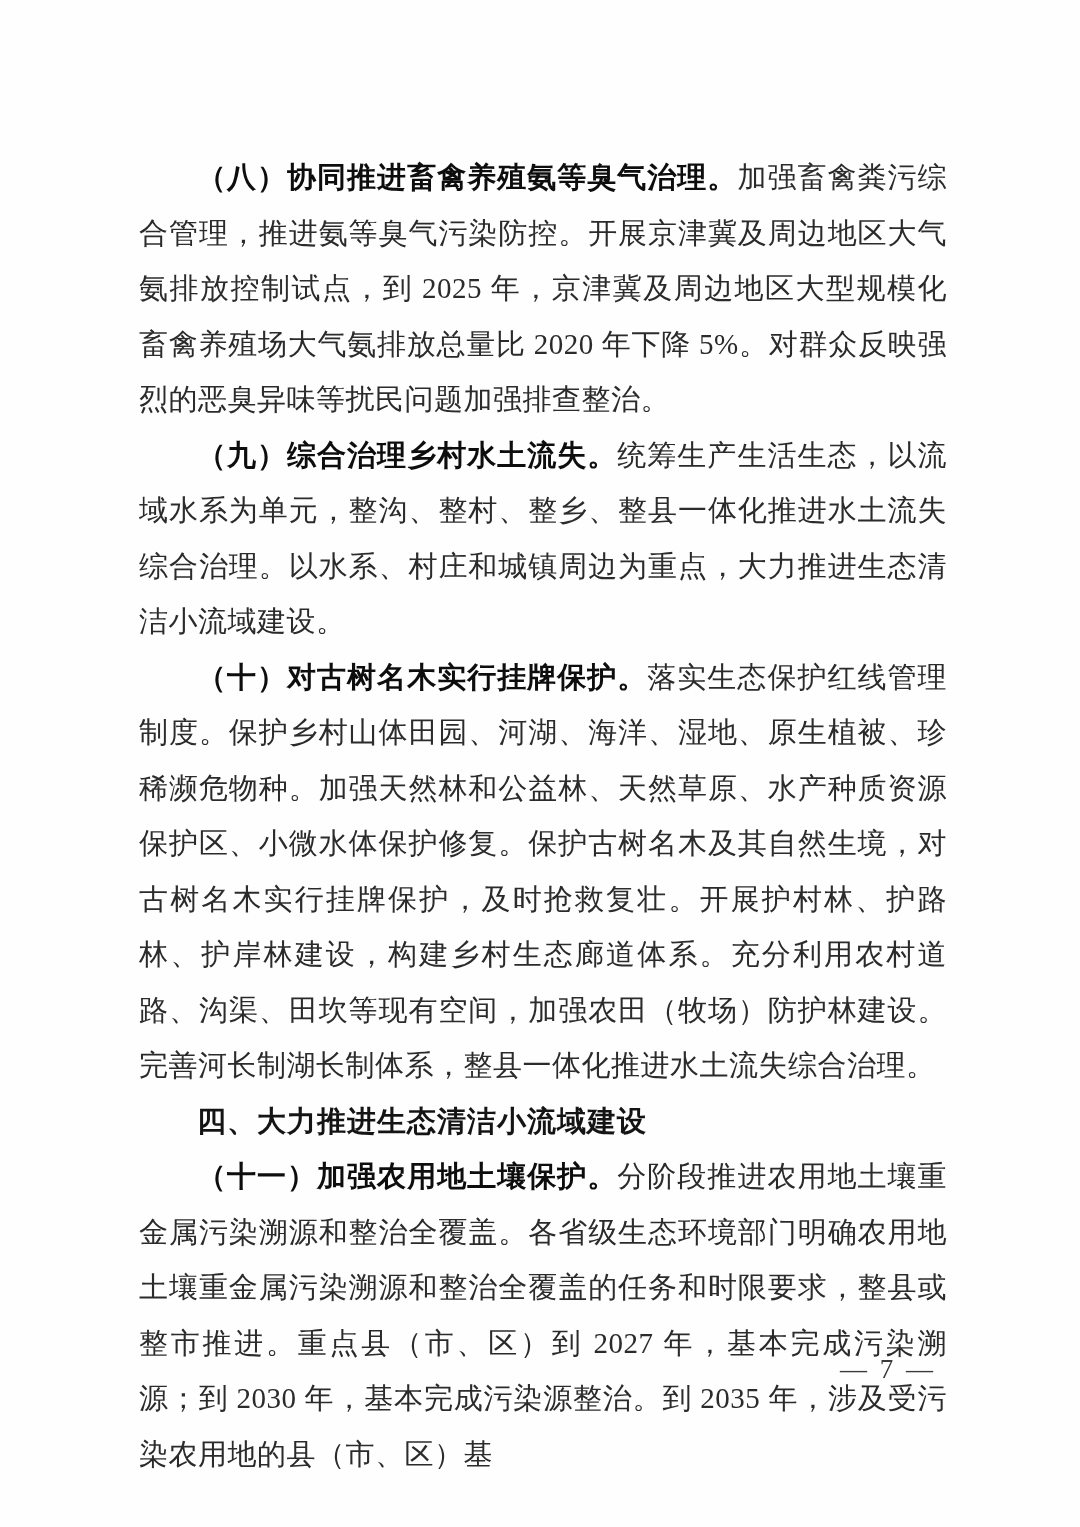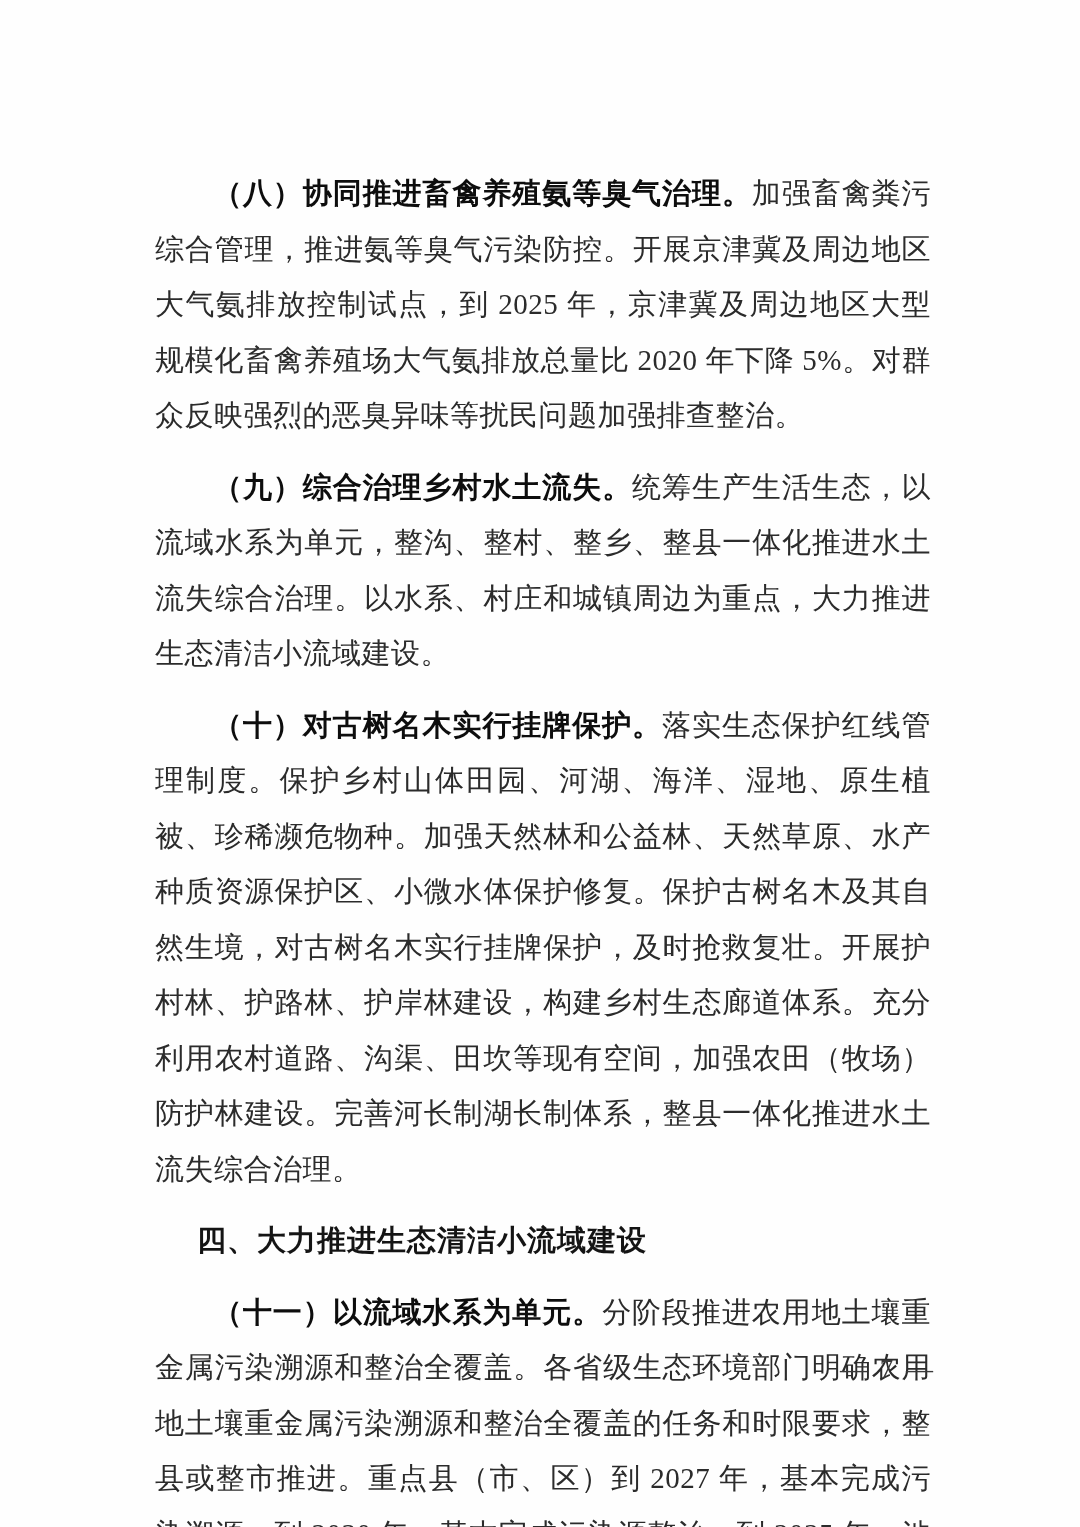--- a/index.html
+++ b/index.html
@@ -21,21 +21,21 @@
     top: 150px;
     width: 808px;
     font-size: 29px;
     line-height: 55.5px;
     color: #262626;
     text-align: justify;
     text-justify: inter-character;
     letter-spacing: 0.5px;
   }
   .para {
-    margin: 16px;
+    margin: 0;
     padding: 0;
     text-indent: 2em;
   }
   .para-lead {
     font-weight: 700;
     color: #0d0d0d;
   }
   .para-body {
     font-weight: 400;
     color: #2b2b2b;
@@ -71,19 +71,19 @@
   <div class="doc-content">
 
     <p class="para"><span class="para-lead">（八）协同推进畜禽养殖氨等臭气治理。</span><span class="para-body">加强畜禽粪污综合管理，推进氨等臭气污染防控。开展京津冀及周边地区大气氨排放控制试点，到 2025 年，京津冀及周边地区大型规模化畜禽养殖场大气氨排放总量比 2020 年下降 5%。对群众反映强烈的恶臭异味等扰民问题加强排查整治。</span></p>
 
     <p class="para"><span class="para-lead">（九）综合治理乡村水土流失。</span><span class="para-body">统筹生产生活生态，以流域水系为单元，整沟、整村、整乡、整县一体化推进水土流失综合治理。以水系、村庄和城镇周边为重点，大力推进生态清洁小流域建设。</span></p>
 
     <p class="para"><span class="para-lead">（十）对古树名木实行挂牌保护。</span><span class="para-body">落实生态保护红线管理制度。保护乡村山体田园、河湖、海洋、湿地、原生植被、珍稀濒危物种。加强天然林和公益林、天然草原、水产种质资源保护区、小微水体保护修复。保护古树名木及其自然生境，对古树名木实行挂牌保护，及时抢救复壮。开展护村林、护路林、护岸林建设，构建乡村生态廊道体系。充分利用农村道路、沟渠、田坎等现有空间，加强农田（牧场）防护林建设。完善河长制湖长制体系，整县一体化推进水土流失综合治理。</span></p>
 
     <h2 class="section-heading">四、大力推进生态清洁小流域建设</h2>
 
-    <p class="para"><span class="para-lead">（十一）以流域水系为单元。</span><span class="para-body">分阶段推进农用地土壤重金属污染溯源和整治全覆盖。各省级生态环境部门明确农用地土壤重金属污染溯源和整治全覆盖的任务和时限要求，整县或整市推进。重点县（市、区）到 2027 年，基本完成污染溯源；到 2030 年，基本完成污染源整治。到 2035 年，涉及受污染农用地的县（市、区）基</span></p>
+    <p class="para"><span class="para-lead">（十一）加强农用地土壤保护。</span><span class="para-body">分阶段推进农用地土壤重金属污染溯源和整治全覆盖。各省级生态环境部门明确农用地土壤重金属污染溯源和整治全覆盖的任务和时限要求，整县或整市推进。重点县（市、区）到 2027 年，基本完成污染溯源；到 2030 年，基本完成污染源整治。到 2035 年，涉及受污染农用地的县（市、区）基</span></p>
 
   </div>
 
   <div class="page-number">— 7 —</div>
 
 </div>
 
 </body></html>

